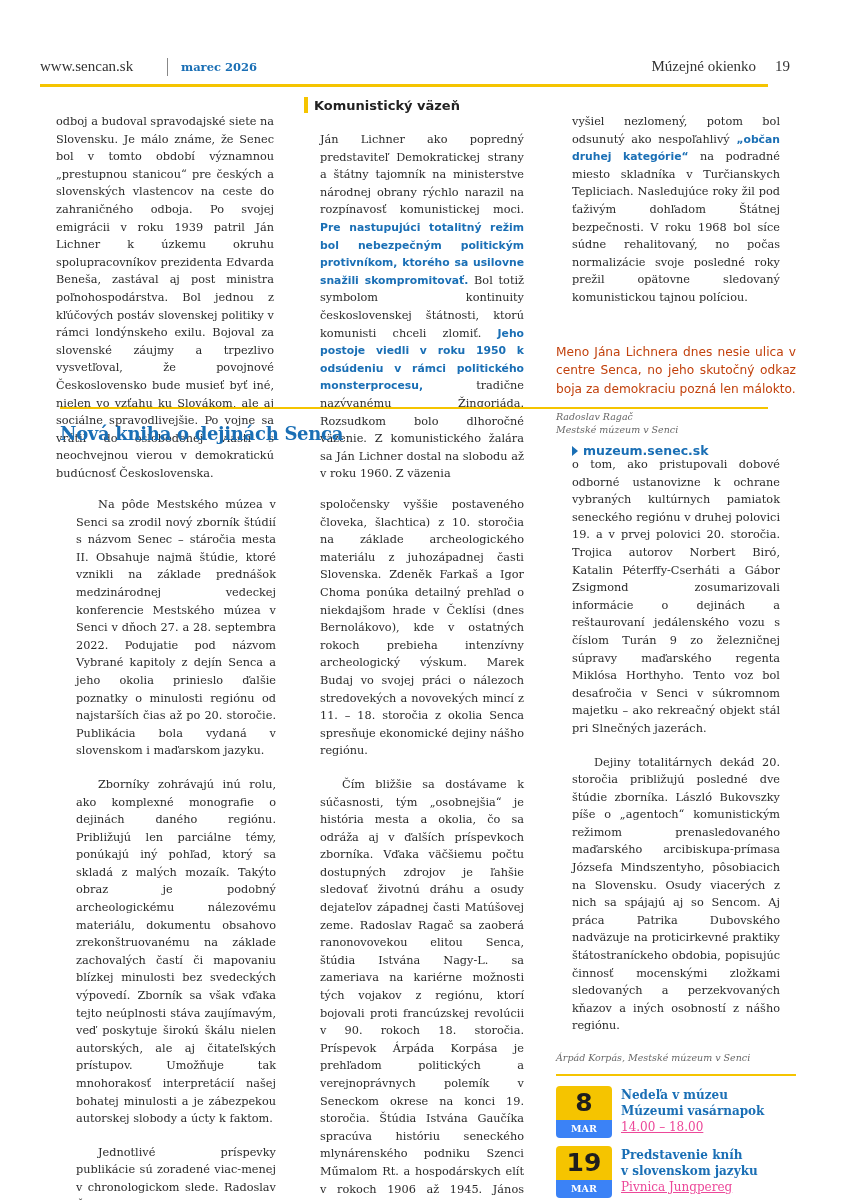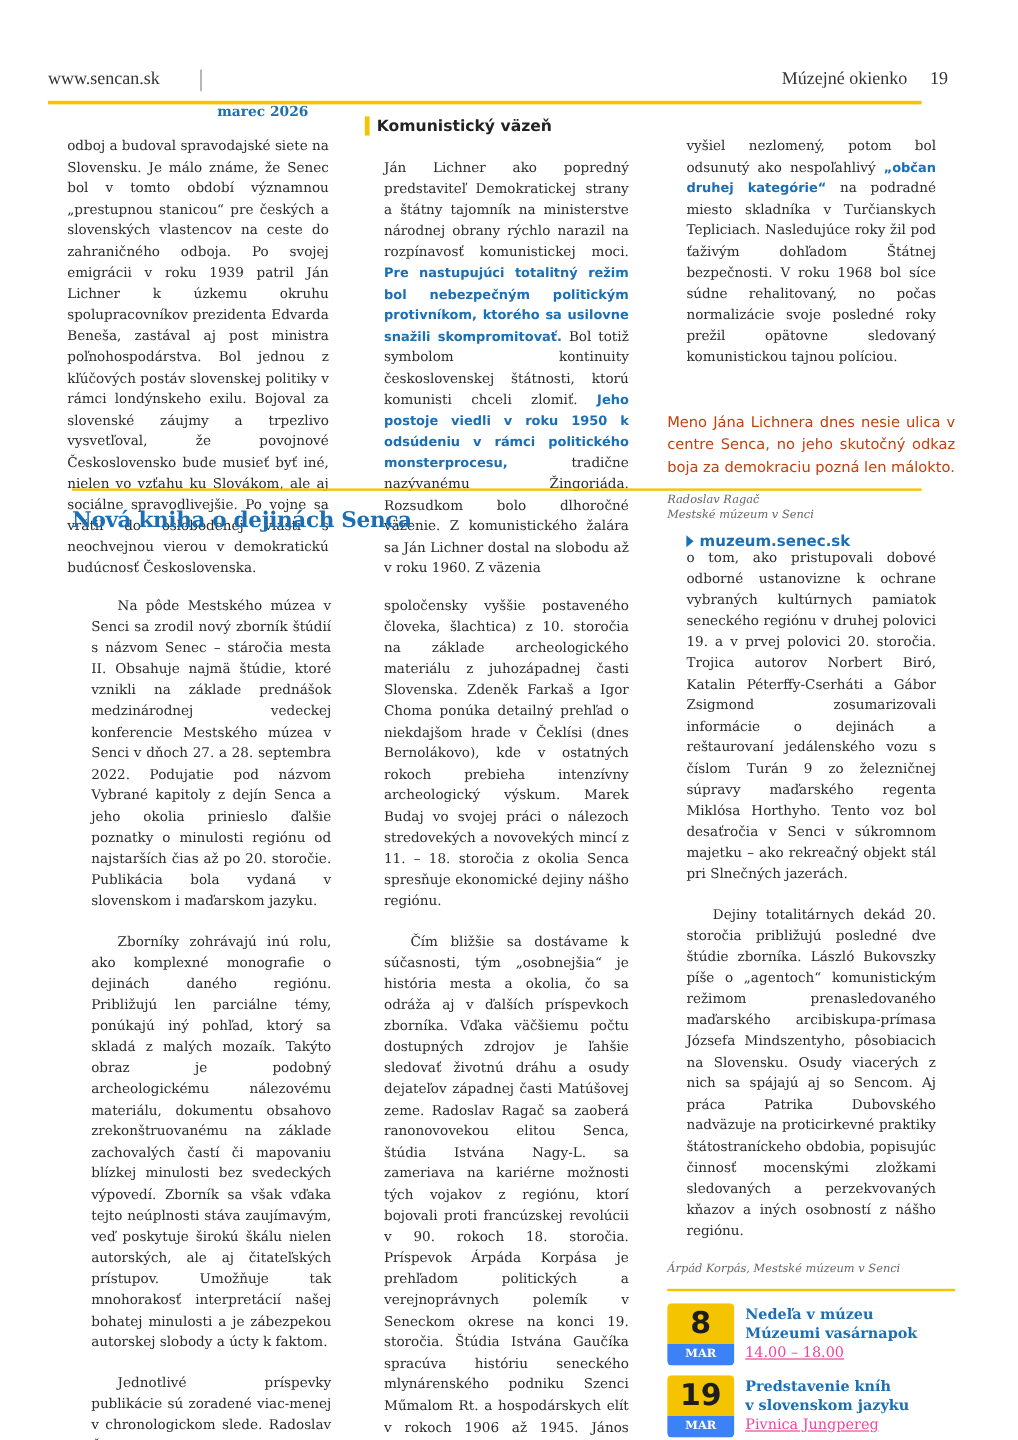--- a/index.html
+++ b/index.html
@@ -2,21 +2,21 @@
 <html lang="sk"><head>
 <meta charset="utf-8">
 <style>
   * { box-sizing: border-box; margin: 0; padding: 0; }
   html, body { width: 848px; height: 1200px; background: #ffffff; }
   body { position: relative; font-family: "DejaVu Serif", "Liberation Serif", serif; color: #2b2b2b; overflow: hidden; }
 
   .header { position: absolute; left: 40px; top: 56px; width: 768px; height: 26px; }
   .header .site { position: absolute; left: 0; top: 2px; font-family: "Liberation Serif", serif; font-size: 15px; color: #333; }
   .header .sep { position: absolute; left: 127px; top: 2px; width: 1px; height: 18px; background: #888; }
-  .header .date { position: absolute; left: 141px; top: 4px; font-family: "DejaVu Serif", serif; font-weight: bold; font-size: 11.5px; color: #1a6fb5; margin-top: 26px; }
+  .header .date { position: absolute; left: 141px; top: 4px; font-family: "DejaVu Serif", serif; font-weight: bold; font-size: 11.5px; color: #1a6fb5; }
   .header .section { position: absolute; right: 52px; top: 2px; font-family: "Liberation Serif", serif; font-size: 15px; color: #333; }
   .header .pageno { position: absolute; right: 18px; top: 2px; font-family: "Liberation Serif", serif; font-size: 15px; color: #333; }
   .header-rule { position: absolute; left: 40px; top: 84px; width: 728px; height: 3px; background: #f5c400; }
 
   .col { position: absolute; font-size: 11.3px; line-height: 17.6px; text-align: justify; hyphens: auto; }
   .col p { margin: 16px; }
   .col p.ind { text-indent: 22px; }
 
   .top-c1 { left: 40px; top: 97px; width: 250px; }
   .top-c2 { left: 304px; top: 97px; width: 236px; }

